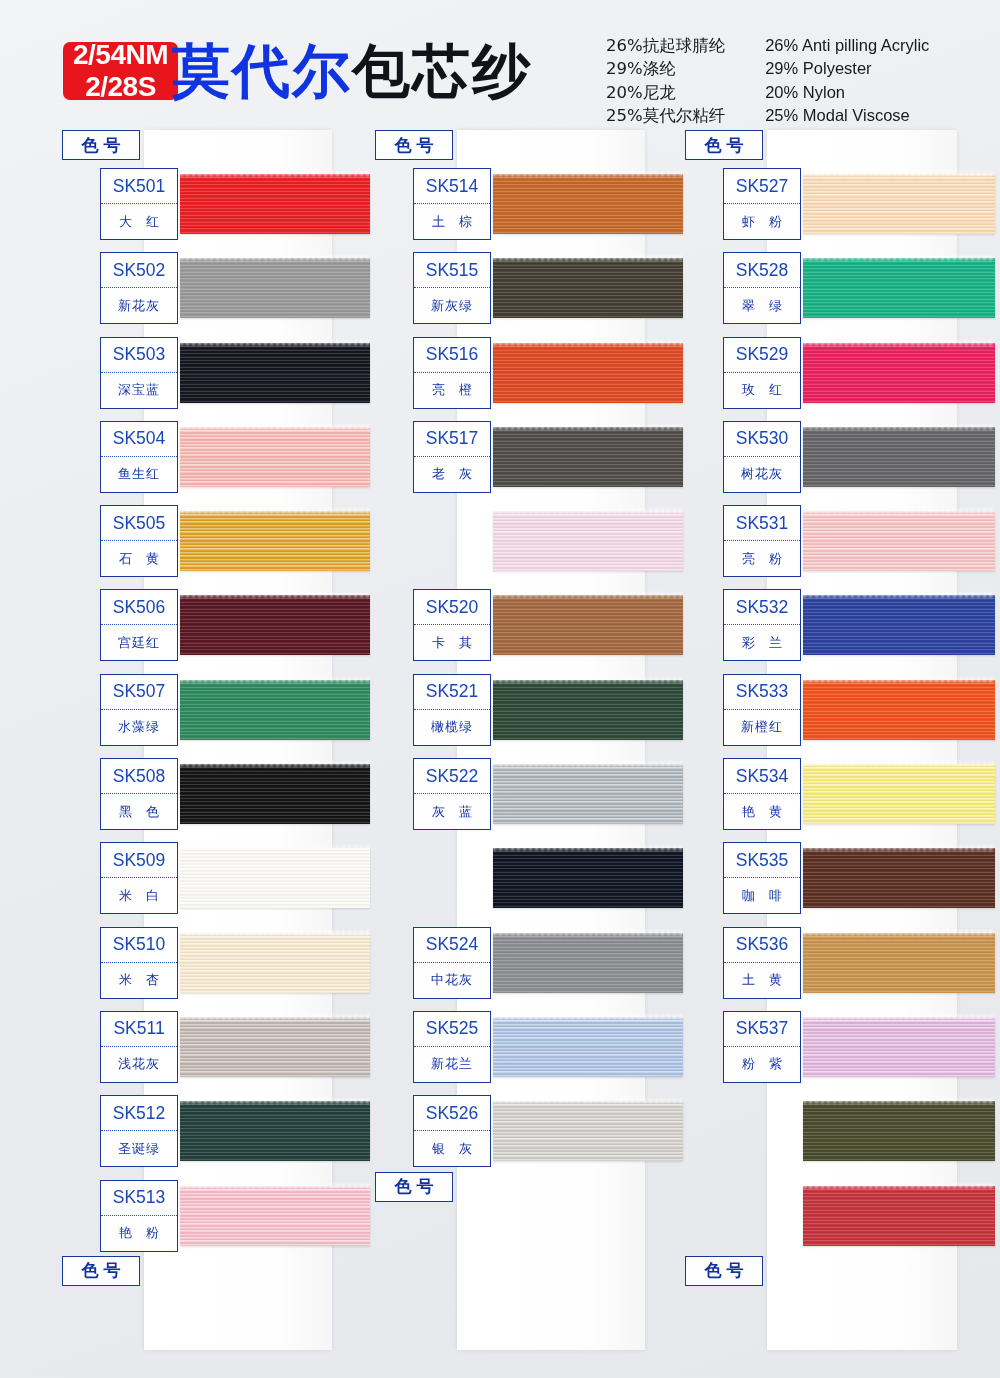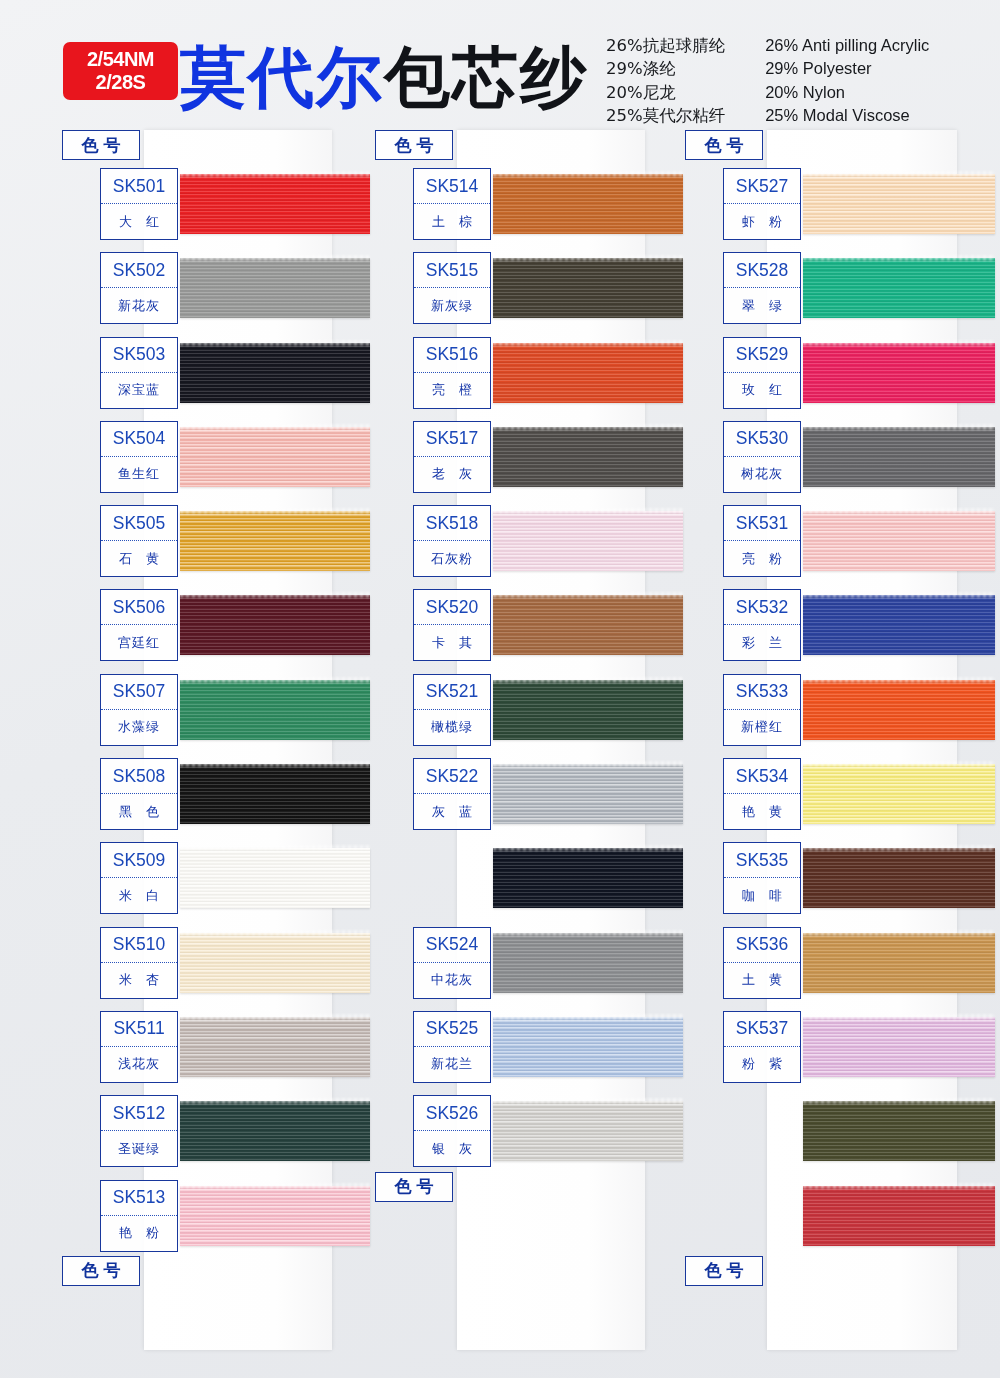--- a/index.html
+++ b/index.html
@@ -18,28 +18,28 @@
   
   #header {
     position: absolute; left: 0; top: 0; width: 1000px; height: 120px;
   }
   #count-badge {
     position: absolute; left: 63px; top: 42px;
     width: 115px; height: 58px;
     background: #e8151d; border-radius: 7px;
     display: flex; flex-direction: column;
     align-items: center; justify-content: center;
-    color: #fff; font-weight: bold; font-size: 20px; line-height: 1.16;
+    color: #fff; font-weight: bold; font-size: 28px; line-height: 1.16;
     letter-spacing: -0.5px;
     font-family: "Liberation Sans", sans-serif;
   }
   #count-badge span { display: block; }
   #main-title {
-    position: absolute; left: 180px; top: 33px;
-    font-size: 66px; font-weight: bold; letter-spacing: 2px;
+    position: absolute; left: 172px; top: 33px;
+    font-size: 58px; font-weight: bold; letter-spacing: 2px;
     font-family: Liberation Sans, sans-serif;
     white-space: nowrap;
   }
   #main-title .b { color: #1034e0; }
   #main-title .k { color: #111318; }
 
   #composition {
     position: absolute; left: 606px; top: 34px;
     display: flex; gap: 40px;
   }
@@ -299,24 +299,20 @@
         </div>
         <div class="row">
           <div class="swatch" style="background: rgb(80, 77, 74);"></div>
           <div class="label-box">
             <div class="code">SK517</div>
             <div class="cname sp2">老灰</div>
           </div>
         </div>
         <div class="row">
           <div class="swatch light" style="background: rgb(243, 213, 227);"></div>
-          <div class="label-box">
-            <div class="code">SK518</div>
-            <div class="cname sp3">石灰粉</div>
-          </div>
         </div>
         <div class="row">
           <div class="swatch" style="background: rgb(166, 106, 66);"></div>
           <div class="label-box">
             <div class="code">SK520</div>
             <div class="cname sp2">卡其</div>
           </div>
         </div>
         <div class="row">
           <div class="swatch" style="background: rgb(46, 74, 56);"></div>

